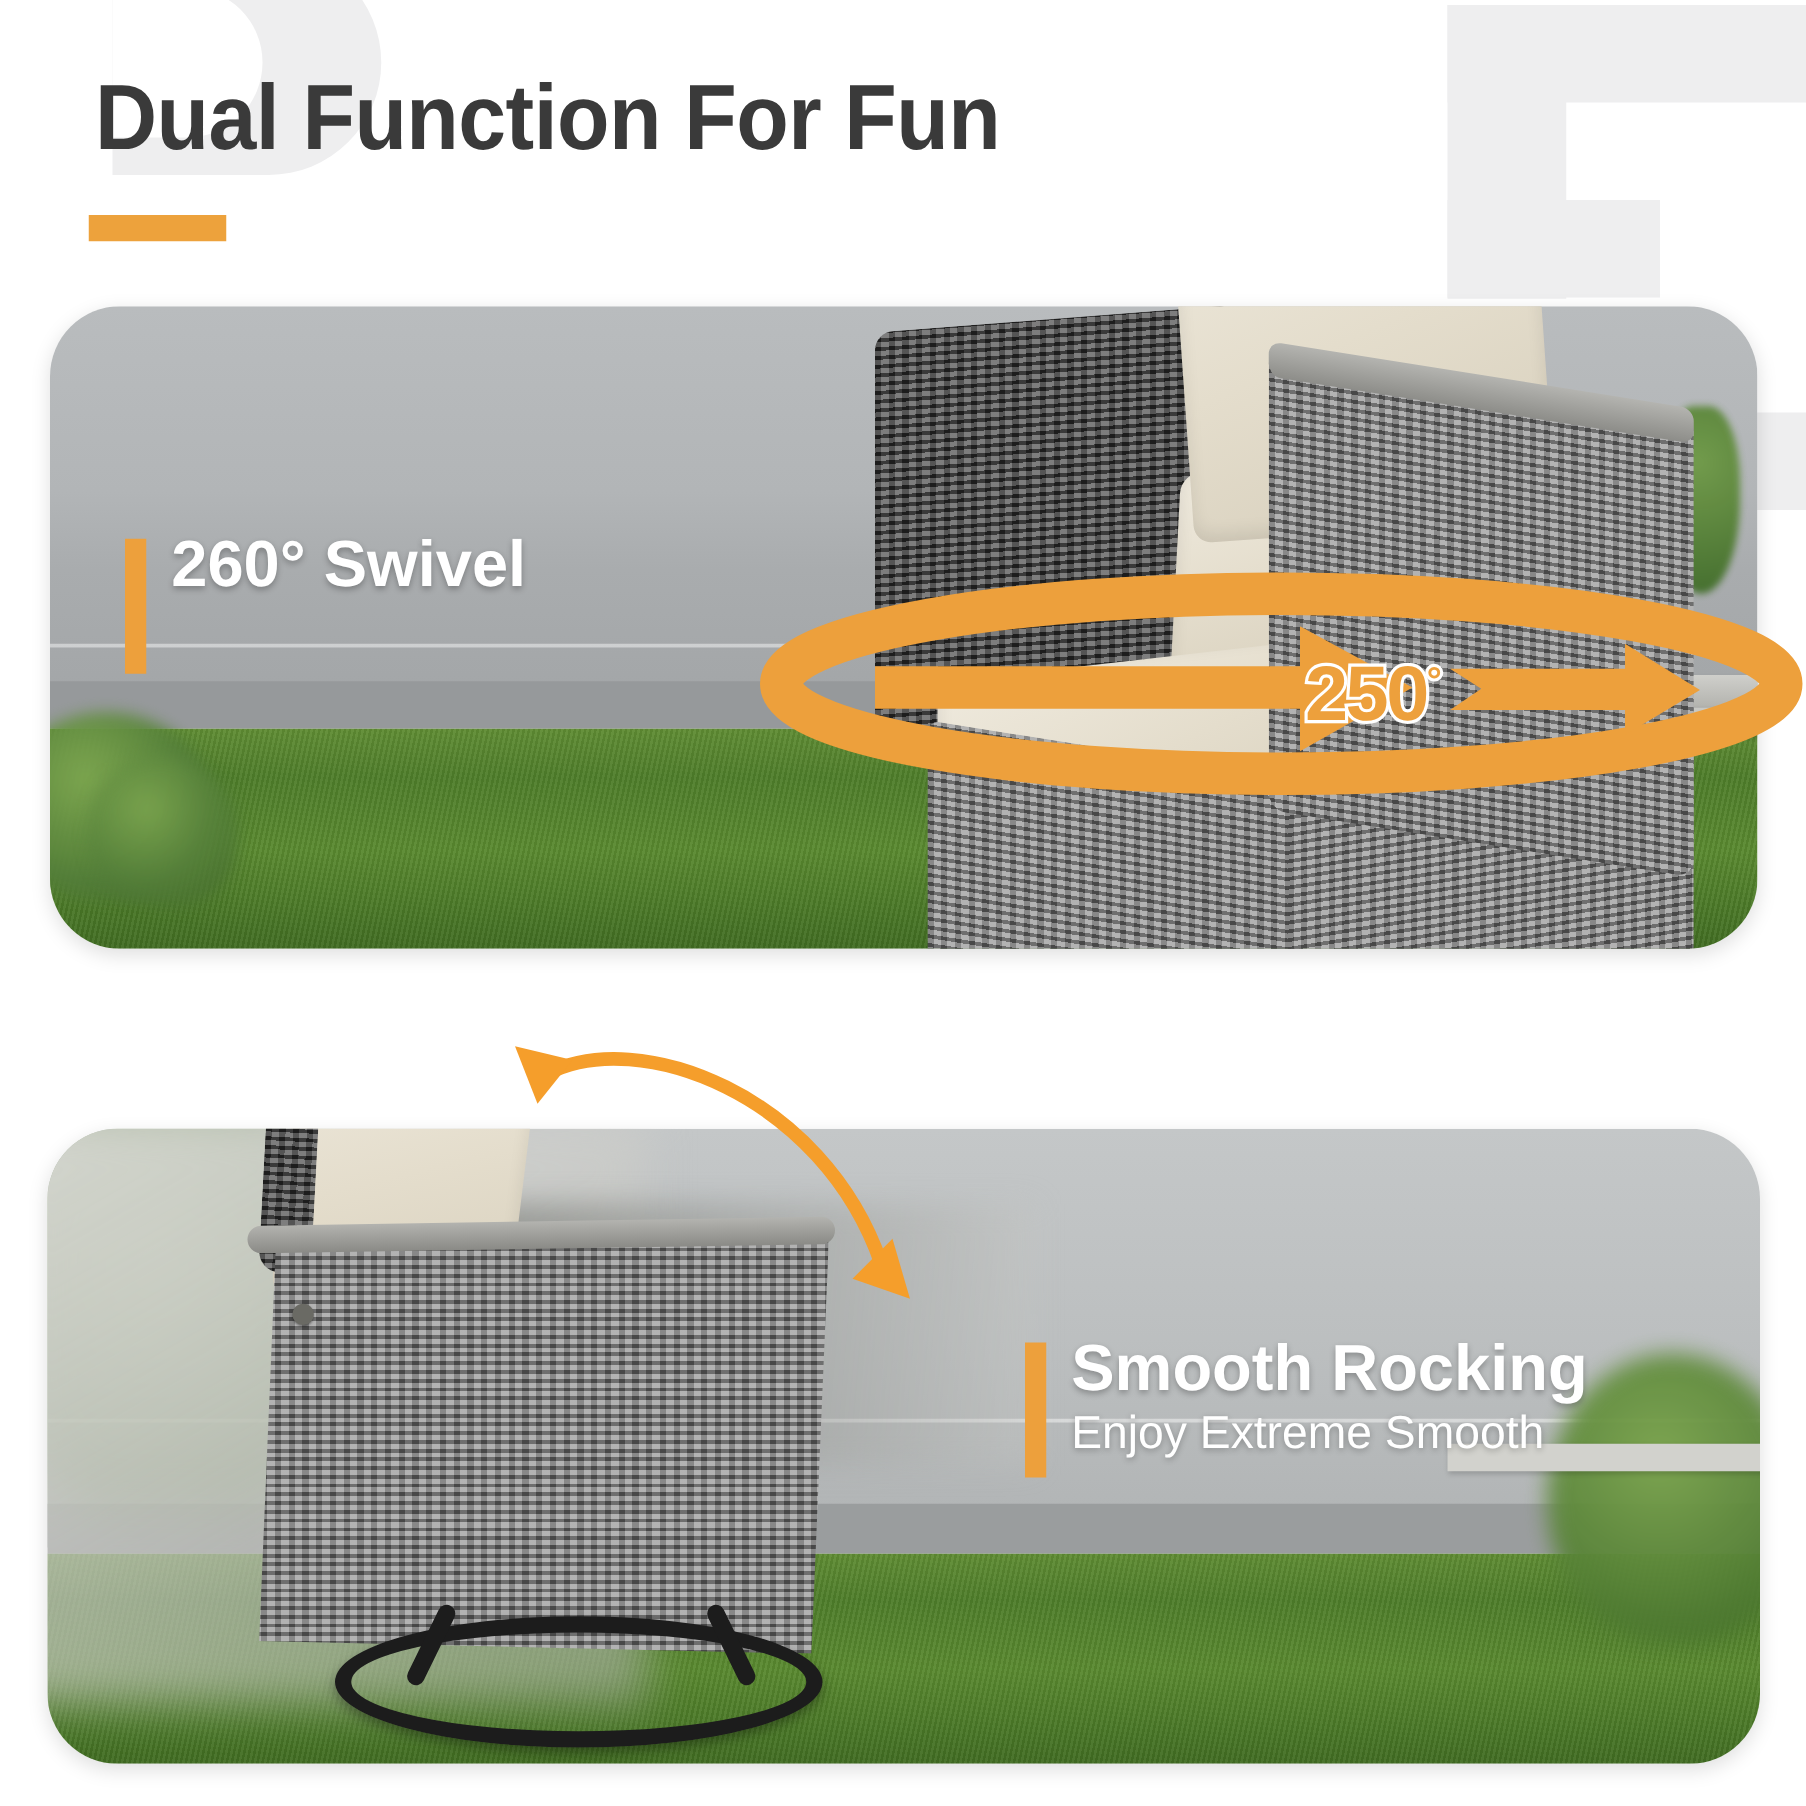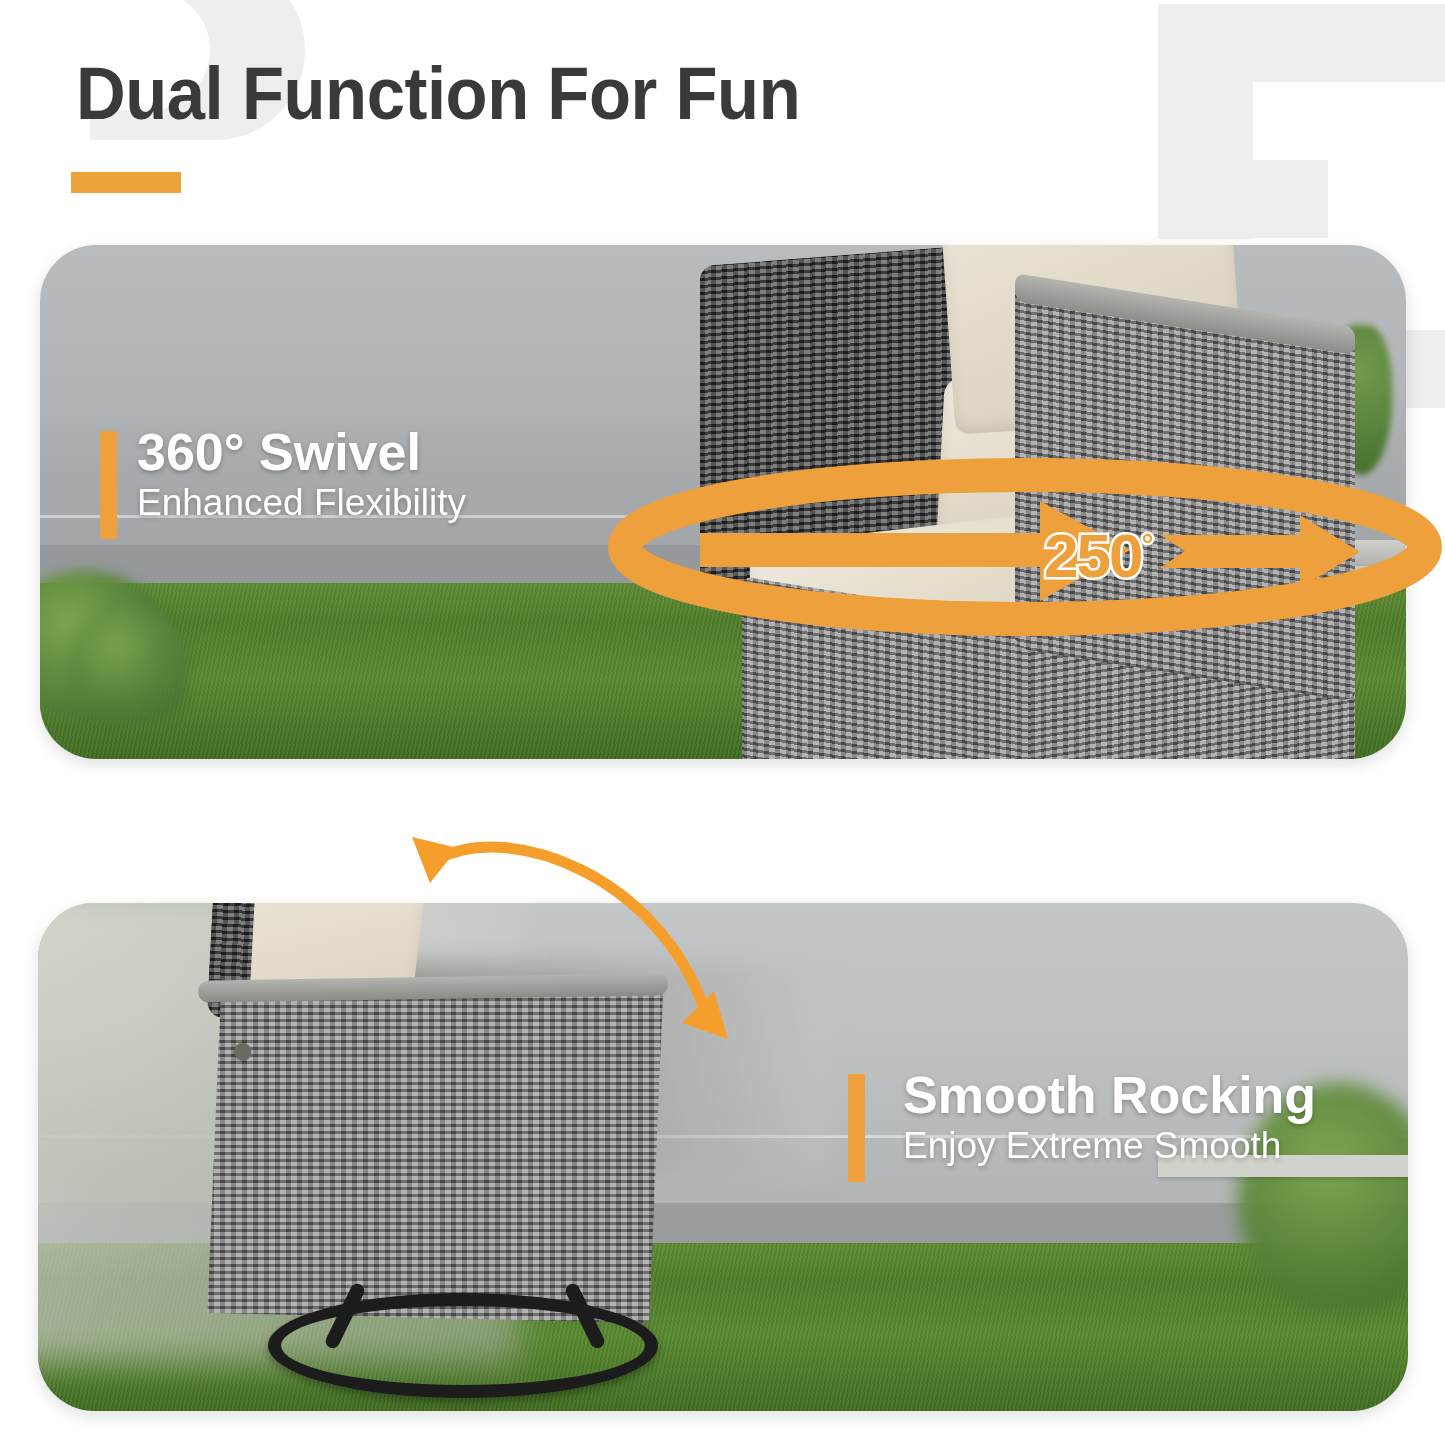--- a/index.html
+++ b/index.html
@@ -143,21 +143,21 @@
   .cap-bar { position:absolute; left:0; top:6px; width:17px; height:108px; background:#eda03c; }
   .cap-title {
     margin-left:37px; font-size:52px; font-weight:bold; color:#ffffff; line-height:1.05;
     text-shadow:0 2px 5px rgba(0,0,0,.28); white-space:nowrap;
   }
   .cap-sub {
     margin-left:37px; font-size:37px; font-weight:normal; color:#ffffff; line-height:1.25;
     text-shadow:0 2px 5px rgba(0,0,0,.28); white-space:nowrap;
   }
   #caption-swivel  { left:100px; top:425px; }
-  #caption-rocking { left:848px; top:1068px;padding-left:18px; }
+  #caption-rocking { left:820px; top:1068px; }
 
   
   #c2-blur {
     position:absolute; left:-40px; top:-10px; width:520px; height:470px;
     background:linear-gradient(150deg, rgba(220,220,216,.85), rgba(170,172,168,.55));
     filter:blur(17px); z-index:2;
   }
   #c2-blur2 {
     position:absolute; left:320px; top:60px; width:470px; height:210px;
     background:linear-gradient(95deg, rgba(130,132,128,.75), rgba(205,206,202,.25));
@@ -235,22 +235,21 @@
     <path d="M100 78 L440 78 L440 46 L530 95 L440 146 L440 112 L100 112 Z" fill="#eda03c"></path>
 
     <path d="M560 80 L700 80 L700 60 L760 97 L700 133 L700 113 L560 113 L585 96 Z" fill="#eda03c"></path>
   </g>
 </svg>
 
 <div id="label360"><span>250</span><sup>°</sup></div>
 
 <div class="caption" id="caption-swivel">
   <div class="cap-bar"></div>
-  <div class="cap-title">360° Swivel</div>
-  <div class="cap-sub">Enhanced Flexibility</div>
+  <div class="cap-title">260° Swivel</div>
 </div>
 
 <div class="panel" id="panel-rocking">
 
   <div class="wall" style="height:66%;background:linear-gradient(180deg,#c4c7c8 0%,#bcbfc0 50%,#b0b3b4 100%)"></div>
   <div class="wall-trim" style="top:232px"></div>
   <div class="wall-base" style="top:300px;height:40px;background:#9a9d9e"></div>
   <div class="grass" style="top:340px;height:168px"></div>
 
   <div class="shrub" style="left:-30px;top:-20px;width:260px;height:330px;border-radius:30%;filter:blur(22px);opacity:.55;background:radial-gradient(circle at 45% 40%,#9fb77f,#6d8a54)"></div>

